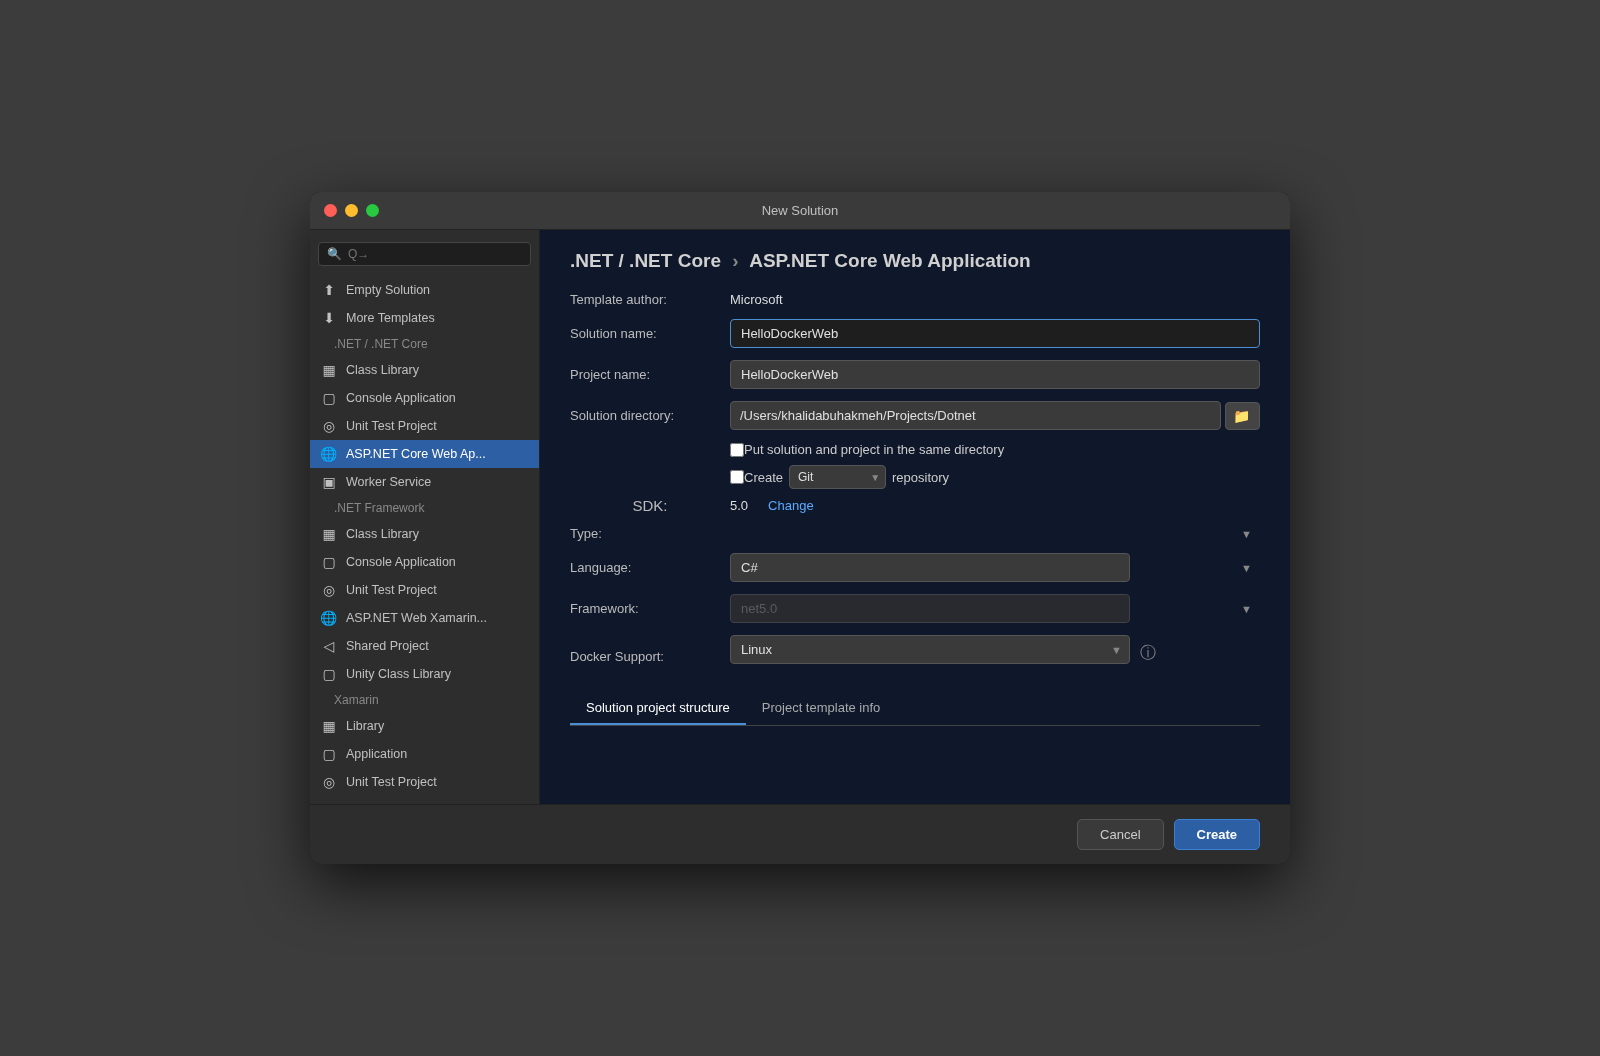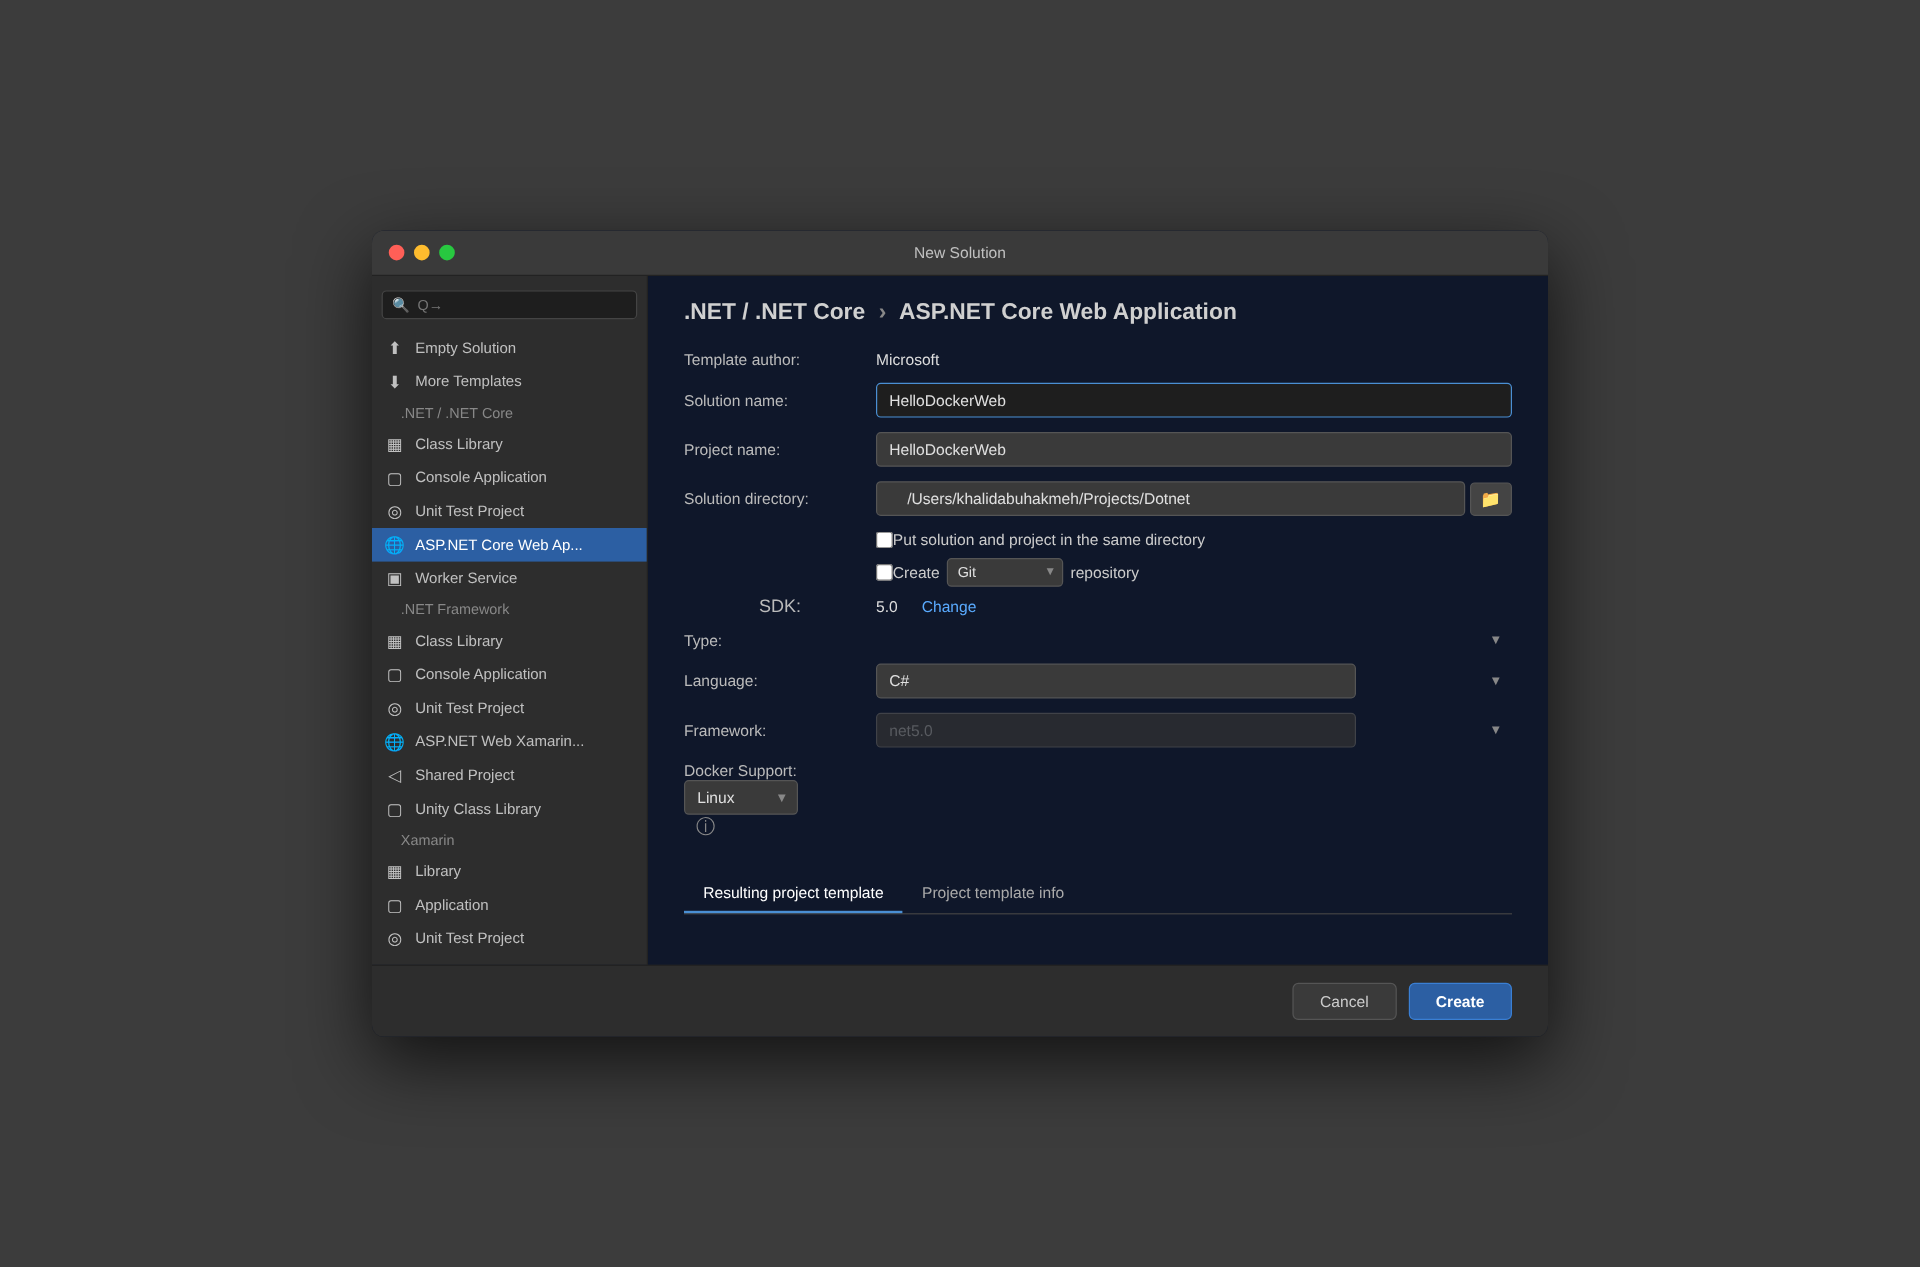--- a/index.html
+++ b/index.html
@@ -169,21 +169,21 @@
       display: flex;
       align-items: center;
       flex: 1;
       gap: 4px;
     }
     .dir-input {
       flex: 1;
       background: #3a3a3a;
       border: 1px solid #555;
       border-radius: 4px;
-      padding: 6px 25px;
+      padding: 6px 9px;
       color: #e0e0e0;
       font-size: 13px;
       outline: none;
     }
     .browse-btn {
       background: #444;
       border: 1px solid #555;
       border-radius: 4px;
       color: #bbb;
       padding: 5px 8px;
@@ -236,23 +236,22 @@
       position: absolute;
       right: 8px;
       top: 50%;
       transform: translateY(-50%);
       pointer-events: none;
       color: #888;
       font-size: 11px;
     }
     .docker-row {
       display: flex;
-      align-items: flex-start;
+      align-items: flex-end;
       margin-bottom: 12px;
-      flex-direction: column;
     }
     .docker-label { width: 160px; color: #bbb; font-size: 13px; }
     .docker-select-wrap {
       position: relative;
       flex: 1;
       max-width: 400px;
     }
     .help-icon {
       margin-left: 10px;
       color: #888;
@@ -521,21 +520,21 @@
             <option>Windows</option>
             <option>None</option>
           </select>
           <span class="select-arrow">▼</span>
         </div>
         <span class="help-icon">ⓘ</span>
       </div>
 
       <div class="tabs-row">
         <div class="tab-item active">
-          <span>Resulting project template</span>
+          <span>Solution project structure</span>
         </div>
         <div class="tab-item">
           <span>Project template info</span>
         </div>
       </div>
 
     </div>
   </div>
 
   <div class="dialog-footer">

